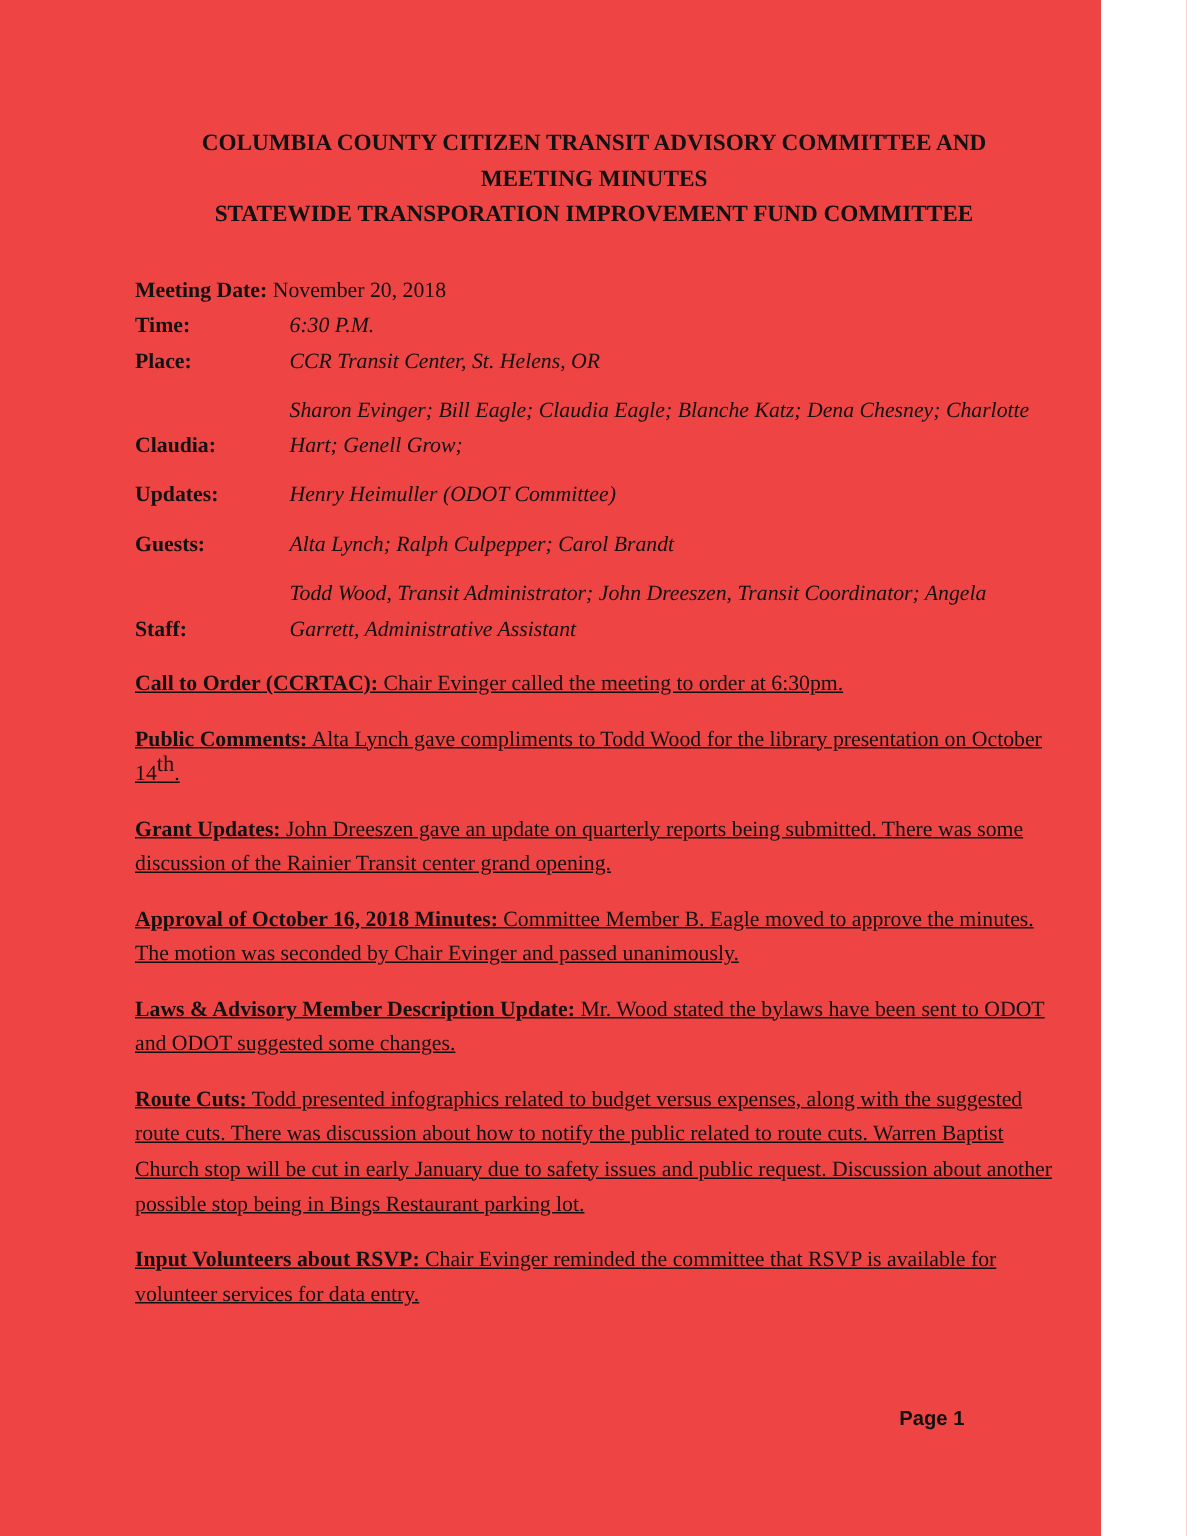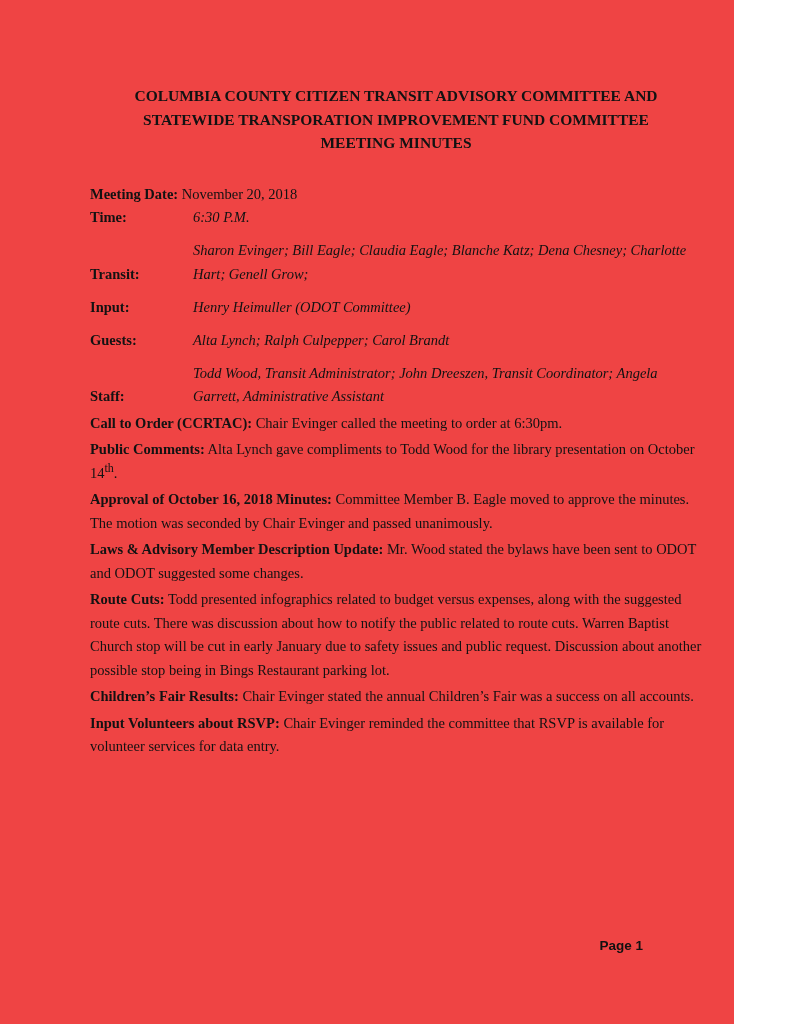--- a/index.html
+++ b/index.html
@@ -46,27 +46,28 @@
     white-space: nowrap;
   }
   .info-value {
     flex: 1 1 auto;
     font-style: italic;
   }
   .inline-row .info-label-inline {
     font-weight: bold;
   }
   .para {
-    margin-top: 3px;
+    margin-top: 13px;
+    text-decoration: underline;
   }
   .para .lead {
     font-weight: bold;
   }
   .para sup {
-    font-size: 12px;
+    font-size: 15px;
     line-height: 0;
     vertical-align: super;
     text-align: right;
   }
   .page-footer {
     position: absolute;
     top: 934px;
     right: 91px;
     font-family: "Liberation Sans", "DejaVu Sans", sans-serif;
     font-weight: bold;
@@ -76,43 +77,47 @@
   }
 </style>
 </head>
 <body>
 
 <div class="page">
   <div class="content">
 
     <div class="doc-title">
       <div>COLUMBIA COUNTY CITIZEN TRANSIT ADVISORY COMMITTEE AND</div>
+      <div>MEETING MINUTES</div>
       <div>STATEWIDE TRANSPORATION IMPROVEMENT FUND COMMITTEE</div>
-      <div>MEETING MINUTES</div>
     </div>
 
     <div class="info-block">
       <div class="inline-row">
         <span class="info-label-inline">Meeting Date:</span>
         <span> <span>November 20, 2018</span></span>
       </div>
 
       <div class="info-row">
         <span class="info-label">Time:</span>
         <span class="info-value">6:30 P.M.</span>
       </div>
 
+      <div class="info-row">
+        <span class="info-label">Place:</span>
+        <span class="info-value">CCR Transit Center, St. Helens, OR</span>
+      </div>
 
       <div class="info-row gap">
-        <span class="info-label">Transit:</span>
+        <span class="info-label">Claudia:</span>
         <span class="info-value">Sharon Evinger; Bill Eagle; Claudia Eagle; Blanche Katz; Dena Chesney; Charlotte Hart; Genell Grow;</span>
       </div>
 
       <div class="info-row gap">
-        <span class="info-label">Input:</span>
+        <span class="info-label">Updates:</span>
         <span class="info-value">Henry Heimuller (ODOT Committee)</span>
       </div>
 
       <div class="info-row gap">
         <span class="info-label">Guests:</span>
         <span class="info-value">Alta Lynch; Ralph Culpepper; Carol Brandt</span>
       </div>
 
       <div class="info-row gap">
         <span class="info-label">Staff:</span>
@@ -122,36 +127,36 @@
 
     <div class="para">
       <span class="lead">Call to Order (CCRTAC):</span><span>  Chair Evinger called the meeting to order at 6:30pm.</span>
     </div>
 
     <div class="para">
       <span class="lead">Public Comments:</span><span> Alta Lynch gave compliments to Todd Wood for the library presentation on October 14</span><sup>th</sup><span>.</span>
     </div>
 
 
+    <div class="para">
+      <span class="lead">Grant Updates:</span><span> John Dreeszen gave an update on quarterly reports being submitted. There was some discussion of the Rainier Transit center grand opening.</span>
+    </div>
 
     <div class="para">
       <span class="lead">Approval of October 16, 2018 Minutes:</span><span> Committee Member B. Eagle moved to approve the minutes. The motion was seconded by Chair Evinger and passed unanimously.</span>
     </div>
 
     <div class="para">
       <span class="lead">Laws &amp; Advisory Member Description Update:</span><span> Mr. Wood stated the bylaws have been sent to ODOT and ODOT suggested some changes.</span>
     </div>
 
     <div class="para">
       <span class="lead">Route Cuts:</span><span> Todd presented infographics related to budget versus expenses, along with the suggested route cuts. There was discussion about how to notify the public related to route cuts. Warren Baptist Church stop will be cut in early January due to safety issues and public request. Discussion about another possible stop being in Bings Restaurant parking lot.</span>
     </div>
 
-    <div class="para">
-      <span class="lead">Children’s Fair Results:</span><span> Chair Evinger stated the annual Children’s Fair was a success on all accounts.</span>
-    </div>
 
     <div class="para">
       <span class="lead">Input Volunteers about RSVP:</span><span> Chair Evinger reminded the committee that RSVP is available for volunteer services for data entry.</span>
     </div>
 
   </div>
 
   <div class="page-footer">Page 1</div>
 </div>
 

